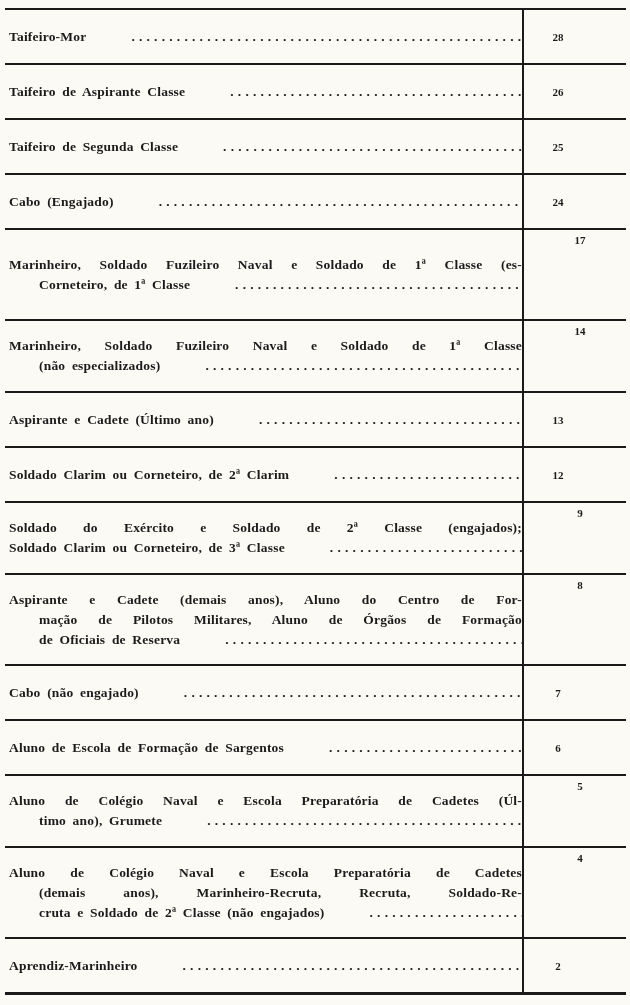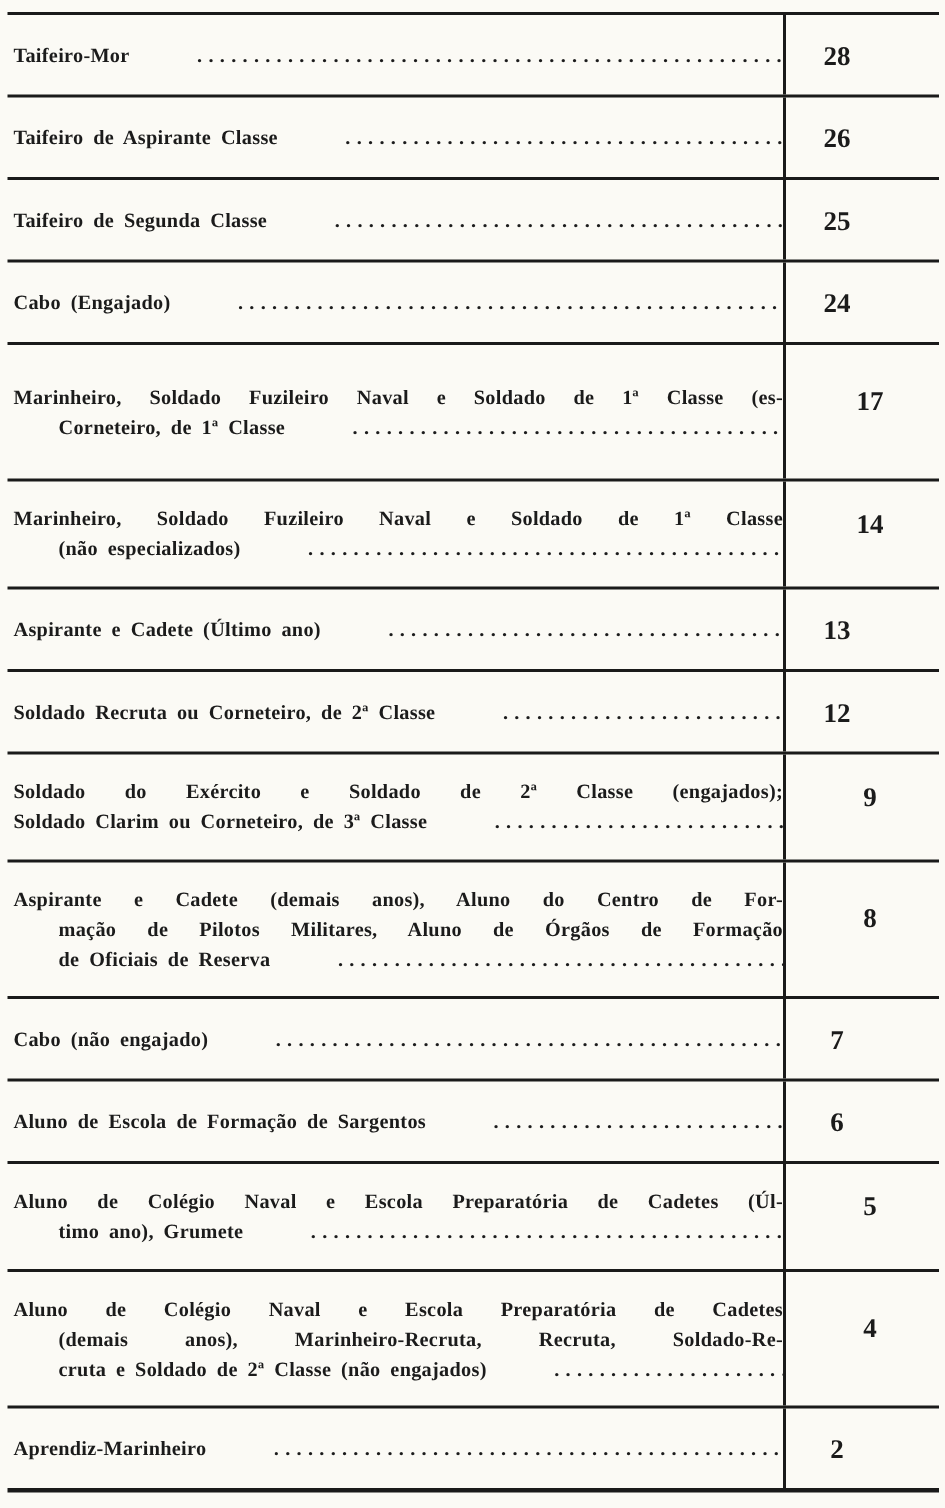--- a/index.html
+++ b/index.html
@@ -68,25 +68,25 @@
   }
   .val {
     flex: 0 0 104px;
     width: 104px;
     box-sizing: border-box;
     border-left: 2px solid #1a1a1a;
     display: flex;
     justify-content: center;
     padding-right: 34px;
     font-weight: 700;
-    font-size: 18px;
+    font-size: 11px;
     line-height: 20px;
   }
   .val.v-center { align-items: center; }
-  .val.v-bottom { align-items: center; padding-bottom: 15px; padding-left: 44px; }
+  .val.v-bottom { align-items: flex-start; padding-bottom: 15px; padding-left: 44px; }
 </style>
 </head>
 <body>
 
 <div class="rank-table">
   <div class="row r1">
     <div class="desc">
         <div class="line">
           <span>Taifeiro-Mor</span>
           <span class="leader">......................................................................................................................................................</span>
@@ -167,21 +167,21 @@
         </div>
       </div>
     <div class="val v-center">
       <span>13</span>
     </div>
   </div>
 
   <div class="row r1">
     <div class="desc">
         <div class="line">
-          <span>Soldado Recruta ou Corneteiro, de 2ª Classe</span>
+          <span>Soldado Clarim ou Corneteiro, de 2ª Clarim</span>
           <span class="leader">......................................................................................................................................................</span>
         </div>
       </div>
     <div class="val v-center">
       <span>12</span>
     </div>
   </div>
 
   <div class="row r2">
     <div class="desc">

